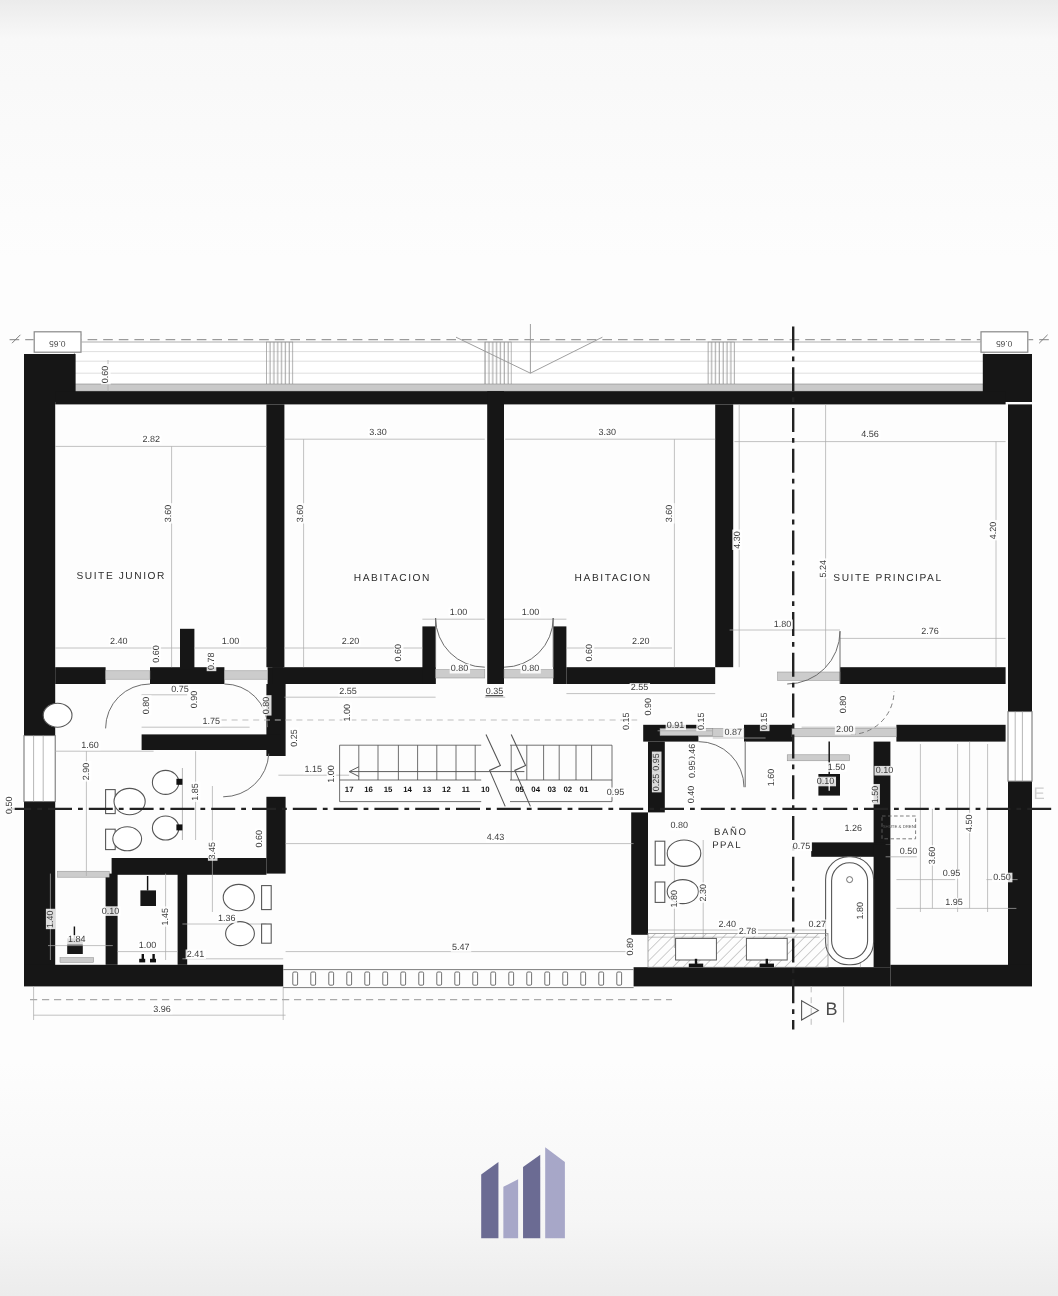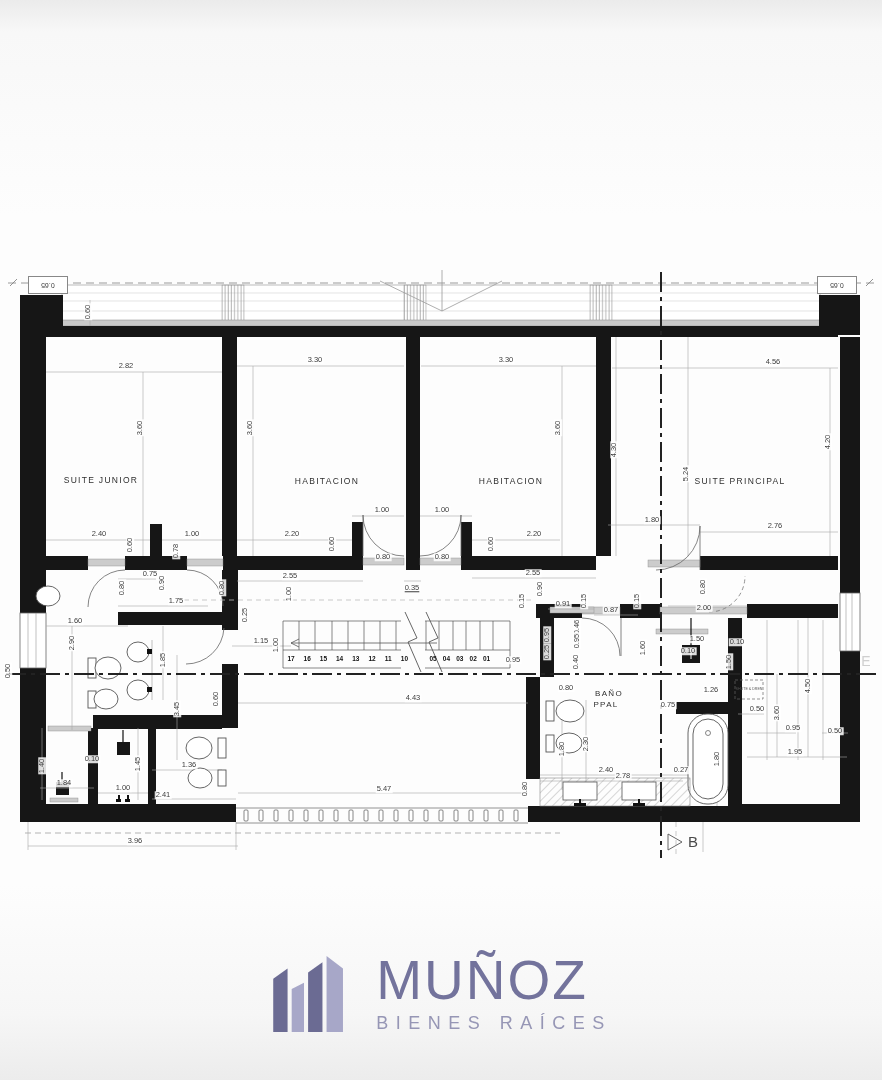--- a/index.html
+++ b/index.html
@@ -246,41 +246,41 @@
   </div>
 
   <div id="labels">
       <span class="dim rot" style="left: 88px; top: 312px;">0.60</span>
       <span class="dim" style="left: 126px; top: 366px;">2.82</span>
       <span class="dim rot" style="left: 140px; top: 428px;">3.60</span>
       <span class="dim" style="left: 315px; top: 360px;">3.30</span>
       <span class="dim rot" style="left: 250px; top: 428px;">3.60</span>
       <span class="dim" style="left: 506px; top: 360px;">3.30</span>
       <span class="dim rot" style="left: 558px; top: 428px;">3.60</span>
-      <span class="dim" style="left: 725px; top: 362px; margin-left: 48px;">4.56</span>
+      <span class="dim" style="left: 725px; top: 362px;">4.56</span>
       <span class="dim rot" style="left: 828px; top: 442px;">4.20</span>
       <span class="dim rot" style="left: 686px; top: 474px;">5.24</span>
       <span class="dim rot" style="left: 614px; top: 450px;">4.30</span>
       <span class="dim" style="left: 652px; top: 520px;">1.80</span>
       <span class="dim" style="left: 775px; top: 526px;">2.76</span>
       <span class="dim" style="left: 99px; top: 534px;">2.40</span>
       <span class="dim rot" style="left: 130px; top: 545px;">0.60</span>
       <span class="dim" style="left: 192px; top: 534px;">1.00</span>
       <span class="dim rot" style="left: 176px; top: 551px;">0.78</span>
       <span class="dim" style="left: 292px; top: 534px;">2.20</span>
       <span class="dim rot" style="left: 332px; top: 544px;">0.60</span>
       <span class="dim" style="left: 382px; top: 510px;">1.00</span>
       <span class="dim" style="left: 442px; top: 510px;">1.00</span>
       <span class="dim" style="left: 383px; top: 557px;">0.80</span>
       <span class="dim" style="left: 442px; top: 557px;">0.80</span>
       <span class="dim rot" style="left: 491px; top: 544px;">0.60</span>
       <span class="dim" style="left: 534px; top: 534px;">2.20</span>
       <span class="dim rot" style="left: 540px; top: 589px;">0.90</span>
       <span class="dim" style="left: 290px; top: 576px;">2.55</span>
-      <span class="dim" style="left: 412px; top: 588px; text-decoration: underline;">0.35</span>
+      <span class="dim" style="left: 412px; top: 576px; text-decoration: underline;">0.35</span>
       <span class="dim" style="left: 533px; top: 573px;">2.55</span>
       <span class="dim" style="left: 150px; top: 574px;">0.75</span>
       <span class="dim rot" style="left: 122px; top: 588px;">0.80</span>
       <span class="dim rot" style="left: 162px; top: 583px;">0.90</span>
       <span class="dim" style="left: 176px; top: 601px;">1.75</span>
       <span class="dim rot" style="left: 222px; top: 588px;">0.80</span>
       <span class="dim rot" style="left: 522px; top: 601px;">0.15</span>
       <span class="dim" style="left: 563px; top: 604px;">0.91</span>
       <span class="dim rot" style="left: 584px; top: 601px;">0.15</span>
       <span class="dim" style="left: 611px; top: 610px;">0.87</span>
@@ -359,17 +359,13 @@
     </div>
 </div>
 
 <div id="logo">
   <svg width="86" height="80" viewBox="0 0 78 78">
     <polygon points="0,26 14,16 14,78 0,78" fill="#6b6b93"></polygon>
     <polygon points="18,36 30,30 30,78 18,78" fill="#a7a7c8"></polygon>
     <polygon points="34,20 48,10 48,78 34,78" fill="#6b6b93"></polygon>
     <polygon points="52,4 68,16 68,78 52,78" fill="#a7a7c8"></polygon>
   </svg>
-  <div class="word">
-    <div class="name">MUÑOZ</div>
-    <div class="tagline">BIENES RAÍCES</div>
-  </div>
 </div>
 
 </body></html>

